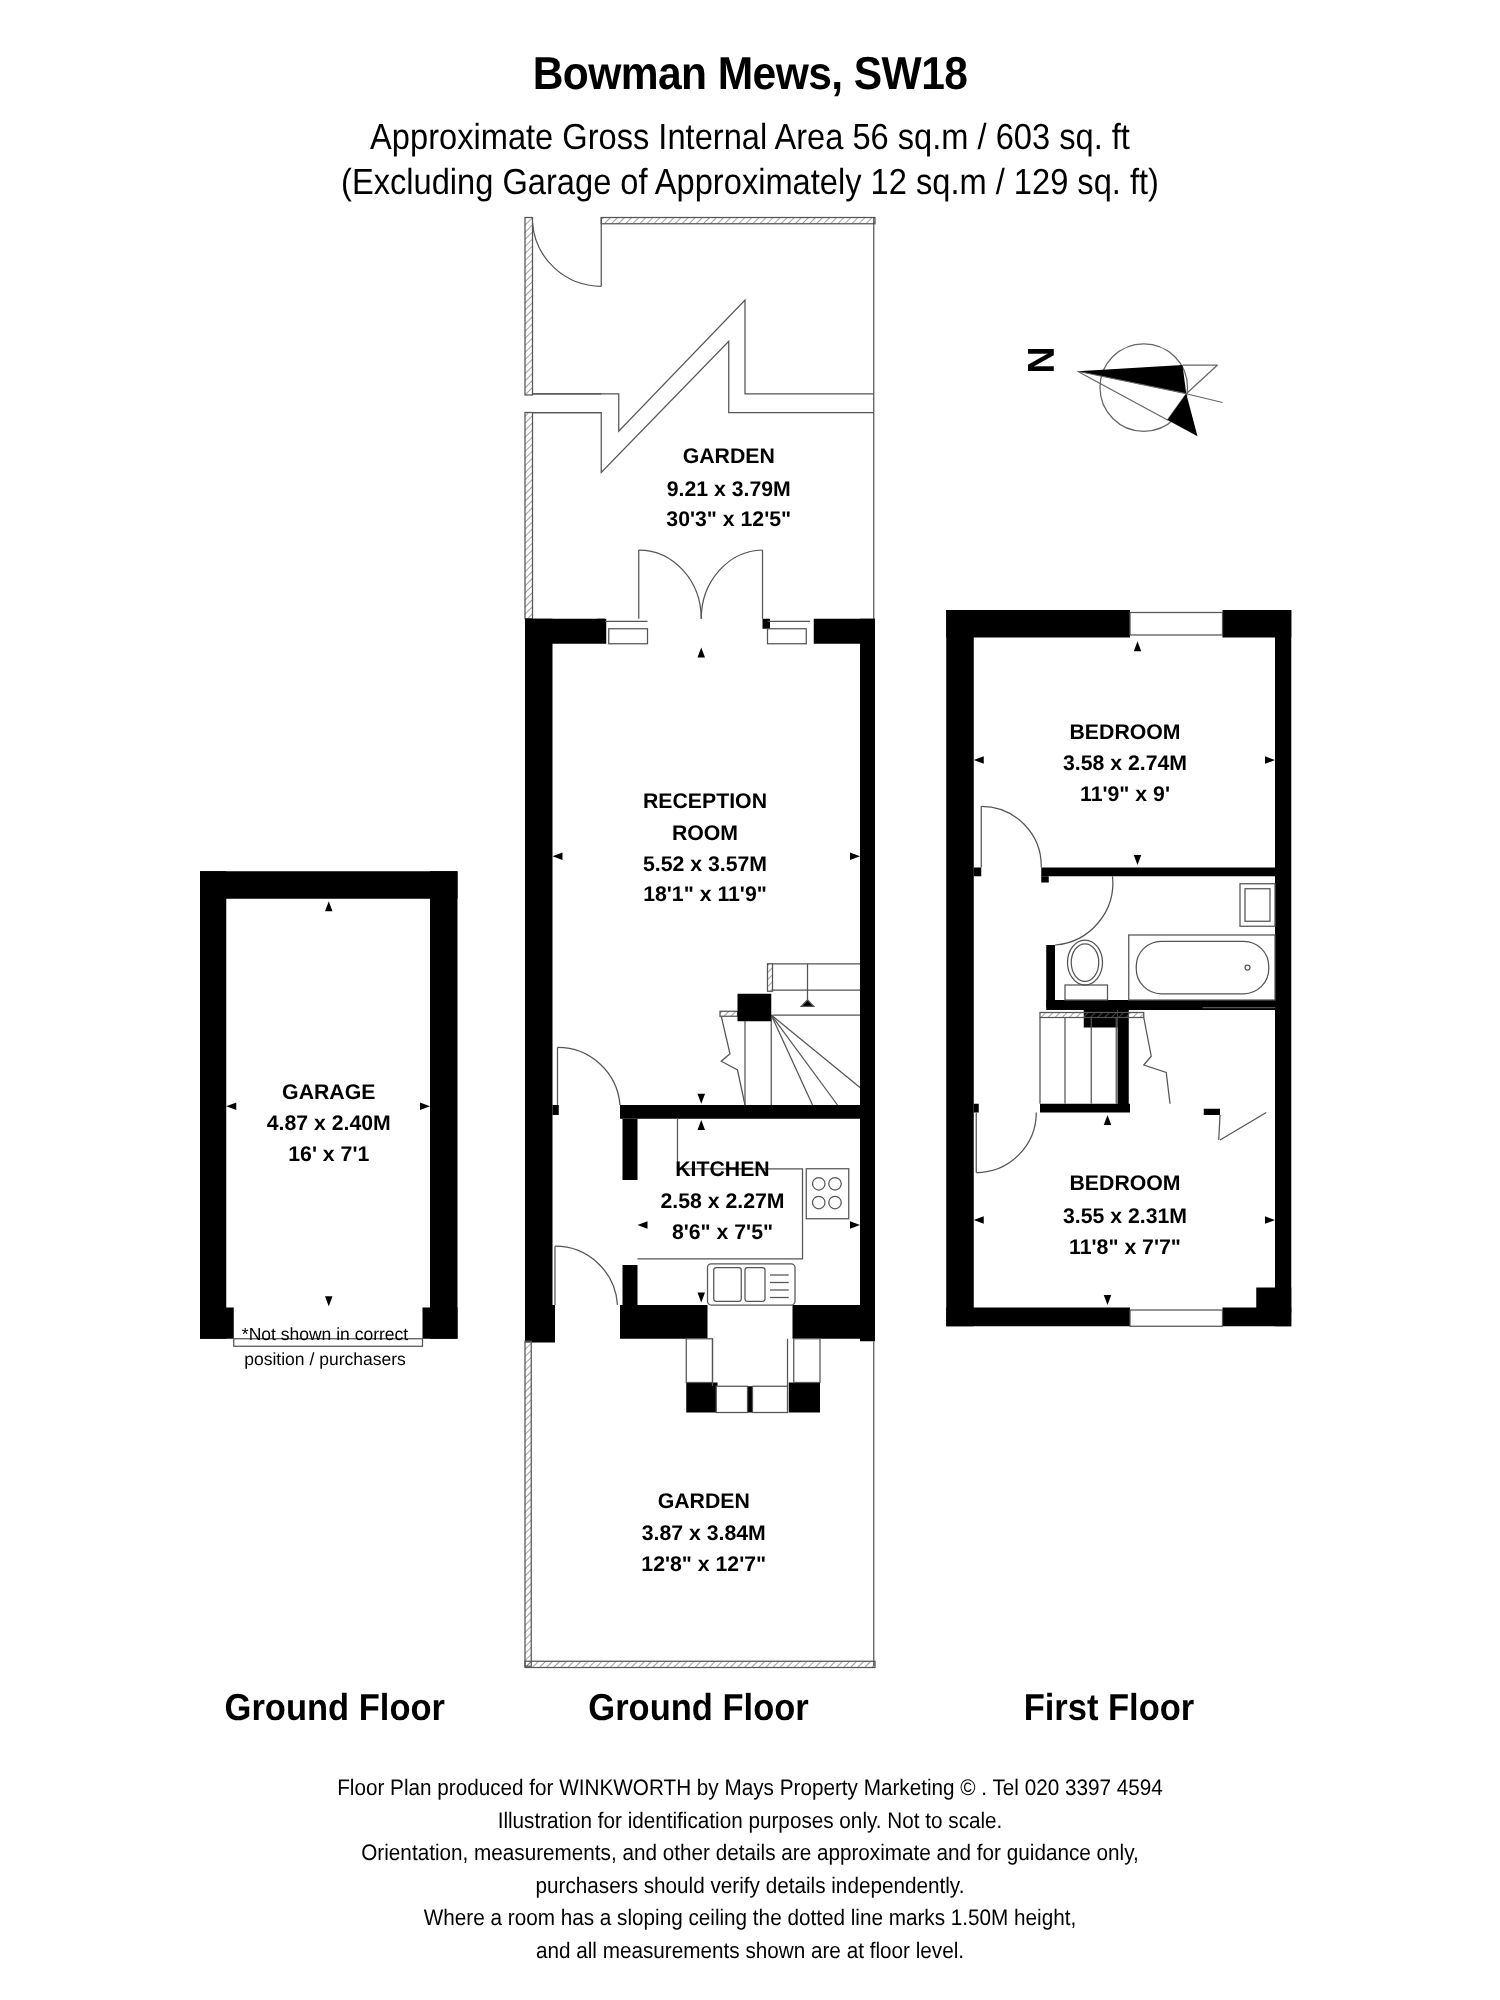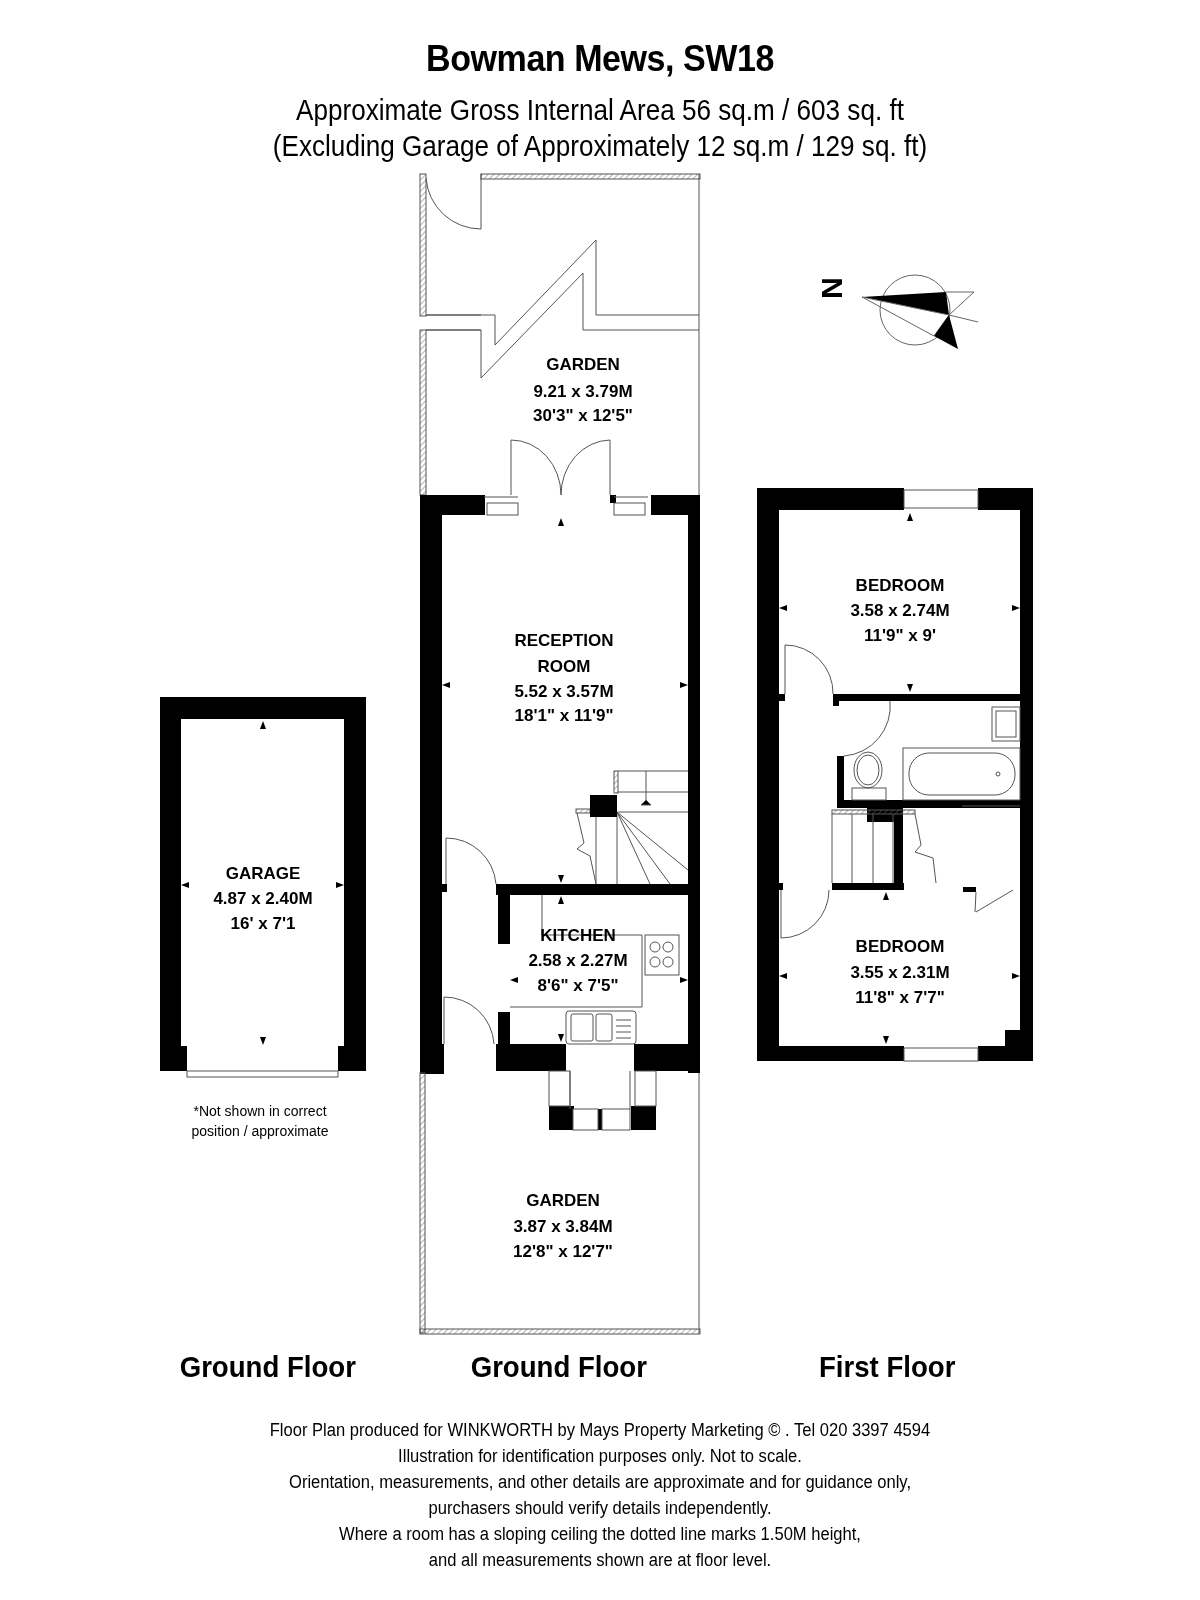--- a/index.html
+++ b/index.html
@@ -4,21 +4,21 @@
 <style>
   html, body { margin:0; padding:0; background:#ffffff; }
   body { width:1200px; height:1600px; position:relative; overflow:hidden; font-family:"Liberation Sans", sans-serif; color:#000; }
   .title { position:absolute; left:0; width:1200px; top:38px; text-align:center; font-weight:bold; font-size:37px; letter-spacing:-0.5px; transform:scaleX(0.92); }
   .sub { position:absolute; left:0; width:1200px; text-align:center; font-size:29px; transform:scaleX(0.9); }
   .sub1 { top:94px; }
   .sub2 { top:130px; }
   svg.plan { position:absolute; left:0; top:0; }
   .rlabel { font-family:"Liberation Sans", sans-serif; font-weight:bold; font-size:17px; text-anchor:middle; }
   .floor-label { position:absolute; top:1350px; font-weight:bold; font-size:30px; transform:scaleX(0.92); white-space:nowrap; }
-  .note { position:absolute; left:160px; width:200px; text-align:center; font-size:14px; line-height:20px; top:1101px; }
+  .note { position:absolute; left:160px; width:200px; text-align:center; font-size:14px; line-height:20px; top:1057px; }
   .footer { position:absolute; left:0; width:1200px; top:1417px; text-align:center; font-size:18px; line-height:26px; transform:scaleX(0.92); }
   .footer div { white-space:nowrap; }
 </style>
 </head>
 <body>
 
 <div class="title">Bowman Mews, SW18</div>
 <div class="sub sub1">Approximate Gross Internal Area 56 sq.m  /  603 sq. ft</div>
 <div class="sub sub2">(Excluding Garage of Approximately 12 sq.m  /  129 sq. ft)</div>
 
@@ -278,21 +278,21 @@
     <polygon points="862,297 949,315 934,336" fill="none" stroke="#666" stroke-width="1"></polygon>
     <polygon points="949,315 958,349 934,336" fill="#000"></polygon>
     <line x1="946" y1="292" x2="974" y2="292" stroke="#666" stroke-width="1"></line>
     <line x1="974" y1="292" x2="949" y2="315" stroke="#666" stroke-width="1"></line>
     <line x1="949" y1="315" x2="978" y2="322" stroke="#666" stroke-width="1"></line>
   </g>
 </svg>
 
 <div class="note">
   <div>*Not shown in correct</div>
-  <div>position / approximate</div>
+  <div>position / purchasers</div>
 </div>
 
 <div class="floor-label" style="left:172px;">Ground Floor</div>
 <div class="floor-label" style="left:463px;">Ground Floor</div>
 <div class="floor-label" style="left:813px;">First Floor</div>
 
 <div class="footer">
   <div>Floor Plan produced for WINKWORTH by Mays Property Marketing  © . Tel 020 3397 4594</div>
   <div>Illustration for identification purposes only. Not to scale.</div>
   <div>Orientation, measurements, and other details are approximate and for guidance only,</div>

